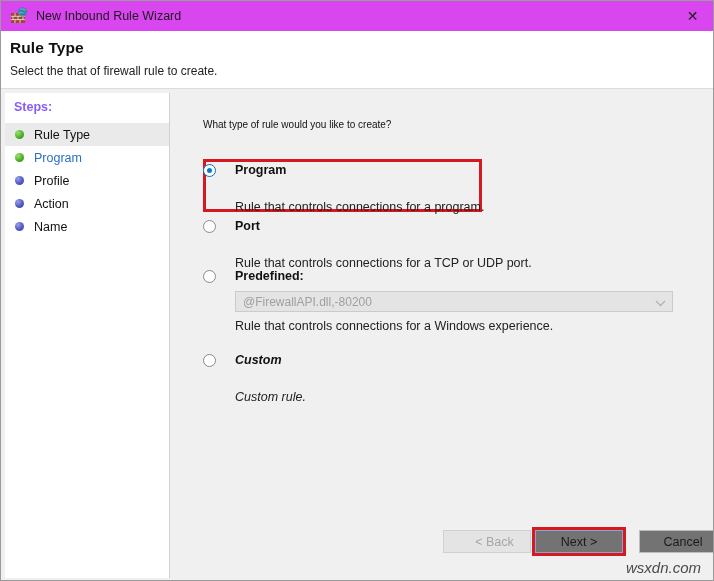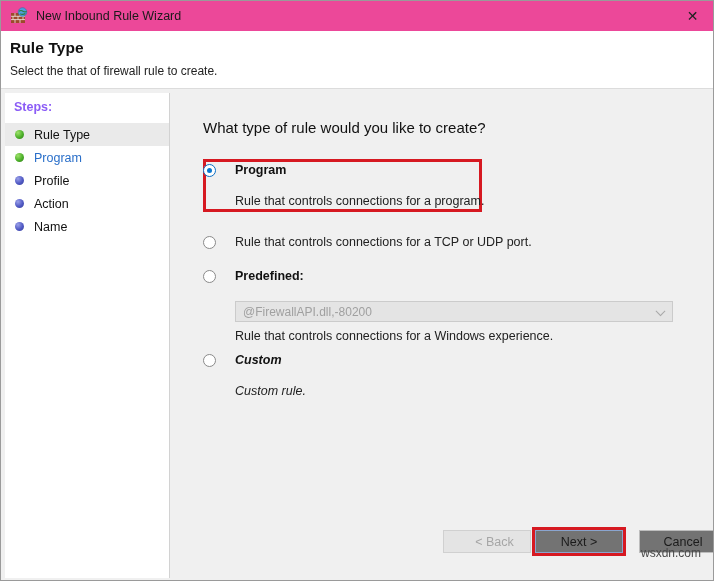--- a/index.html
+++ b/index.html
@@ -23,21 +23,21 @@
     background: #ffffff;
     overflow: hidden;
   }
 
   
   .titlebar {
     position: absolute;
     left: 0; top: 0;
     width: 714px;
     height: 30px;
-    background: #ec4899;
+    background: #d946ef;
     display: flex;
     align-items: center;
   }
   .title-icon {
     margin-left: 9px;
     width: 18px;
     height: 18px;
     position: relative;
     flex: none;
   }
@@ -147,21 +147,21 @@
   
   .content {
     position: absolute;
     left: 170px; top: 0;
     width: 542px;
     height: 491px;
   }
   .question {
     position: absolute;
     left: 32px; top: 30px;
-    font-size: 15px;
+    font-size: 10px;
     color: #111111;
   }
 
   .options {
     position: absolute;
     left: 18px; top: 68px;
     width: 500px;
   }
   .option-row {
     position: relative;
@@ -191,41 +191,41 @@
   .option-title {
     font-size: 12.5px;
     font-weight: bold;
     color: #111111;
     line-height: 15px;
   }
   .option-desc {
     font-size: 12.5px;
     color: #222222;
     line-height: 15px;
-    margin-top: 16px;
+    margin-top: 22px;
   }
 
   .opt-program { position: absolute; left: 14px; top: 6px; width: 460px; }
   .opt-port    { position: absolute; left: 14px; top: 62px; width: 460px; }
   .opt-pre     { position: absolute; left: 14px; top: 112px; width: 460px; }
   .opt-custom  { position: absolute; left: 14px; top: 196px; width: 460px; font-style: italic; }
 
   .highlight-box {
     position: absolute;
     left: 0; top: -4px;
     width: 279px;
     height: 53px;
     border: 3px solid #d61921;
     box-sizing: border-box;
     pointer-events: none;
   }
 
   .combo {
     position: relative;
-    margin-top: 17px;
+    margin-top: 7px;
     width: 438px;
     height: 21px;
     background: #e4e4e4;
     border: 1px solid #cbcbcb;
     box-sizing: border-box;
     display: flex;
     align-items: center;
   }
   .combo-text {
     font-size: 12px;
@@ -275,23 +275,24 @@
     width: 94px;
     height: 29px;
     border: 3px solid #d61921;
     box-sizing: border-box;
     pointer-events: none;
   }
 
   .watermark {
     position: absolute;
     right: 12px;
-    bottom: 20px;
-    font-size: 12px;
+    bottom: 4px;
+    font-size: 15px;
     color: #4a4a4a;
+    font-style: italic;
   }
 </style>
 </head>
 <body>
 
 <div class="window">
 
   <div class="titlebar">
     <div class="title-icon">
       <svg width="18" height="18" viewBox="0 0 18 18">
@@ -359,20 +360,21 @@
           <div class="option-row">
             <span class="radio checked"></span>
             <div class="option-title">Program</div>
             <div class="option-desc">Rule that controls connections for a program.</div>
           </div>
         </div>
 
         <div class="opt-port">
           <div class="option-row">
             <span class="radio"></span>
+            <div class="option-title">Port</div>
             <div class="option-desc">Rule that controls connections for a TCP or UDP port.</div>
           </div>
         </div>
 
         <div class="opt-pre">
           <div class="option-row">
             <span class="radio"></span>
             <div class="option-title">Predefined:</div>
             <div class="combo">
               <span class="combo-text">@FirewallAPI.dll,-80200</span>

